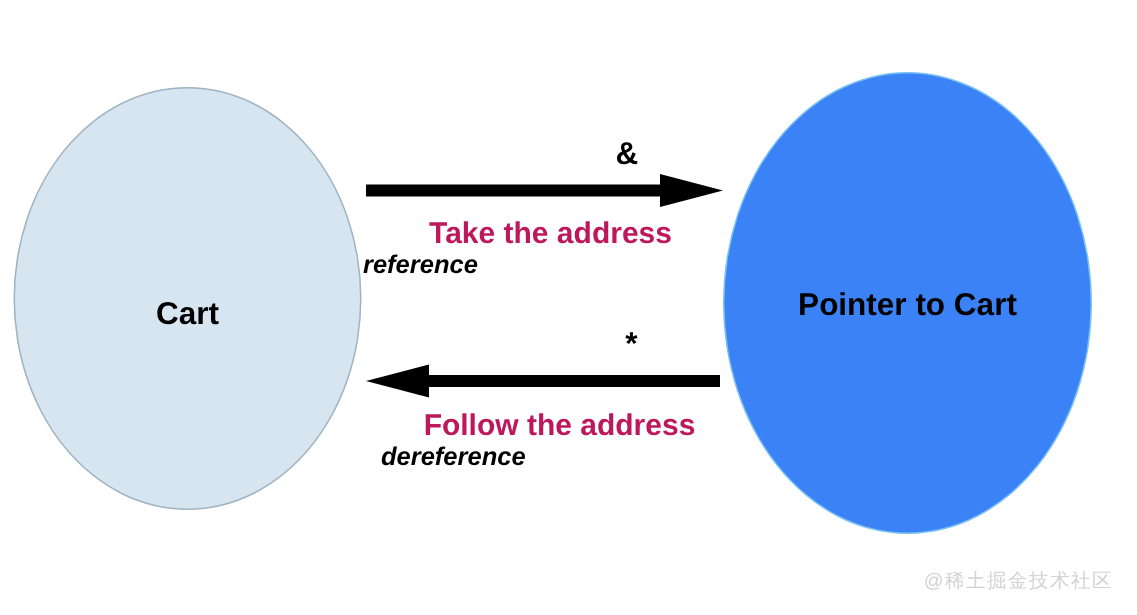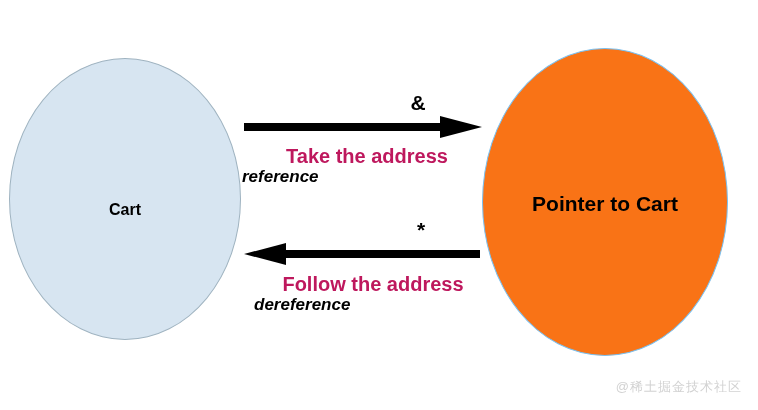--- a/index.html
+++ b/index.html
@@ -33,31 +33,31 @@
     width: 232px;
     height: 282px;
     background: #d7e5f1;
     border: 1px solid #9fb3c0;
   }
   #node-pointer {
     left: 482px;
     top: 48px;
     width: 246px;
     height: 308px;
-    background: #f97316;
+    background: #3b82f6;
     border: 1px solid #79c1f2;
   }
   .node-label {
     font-weight: bold;
     color: #000000;
     white-space: nowrap;
     letter-spacing: 0px;
   }
   #node-cart .node-label {
-    font-size: 16px;
+    font-size: 21px;
     transform: translateY(1px);
     margin-top: 20px;
   }
   #node-pointer .node-label {
     font-size: 21px;
     transform: translateY(2px);
   }
 
   
   .arrow-group {

